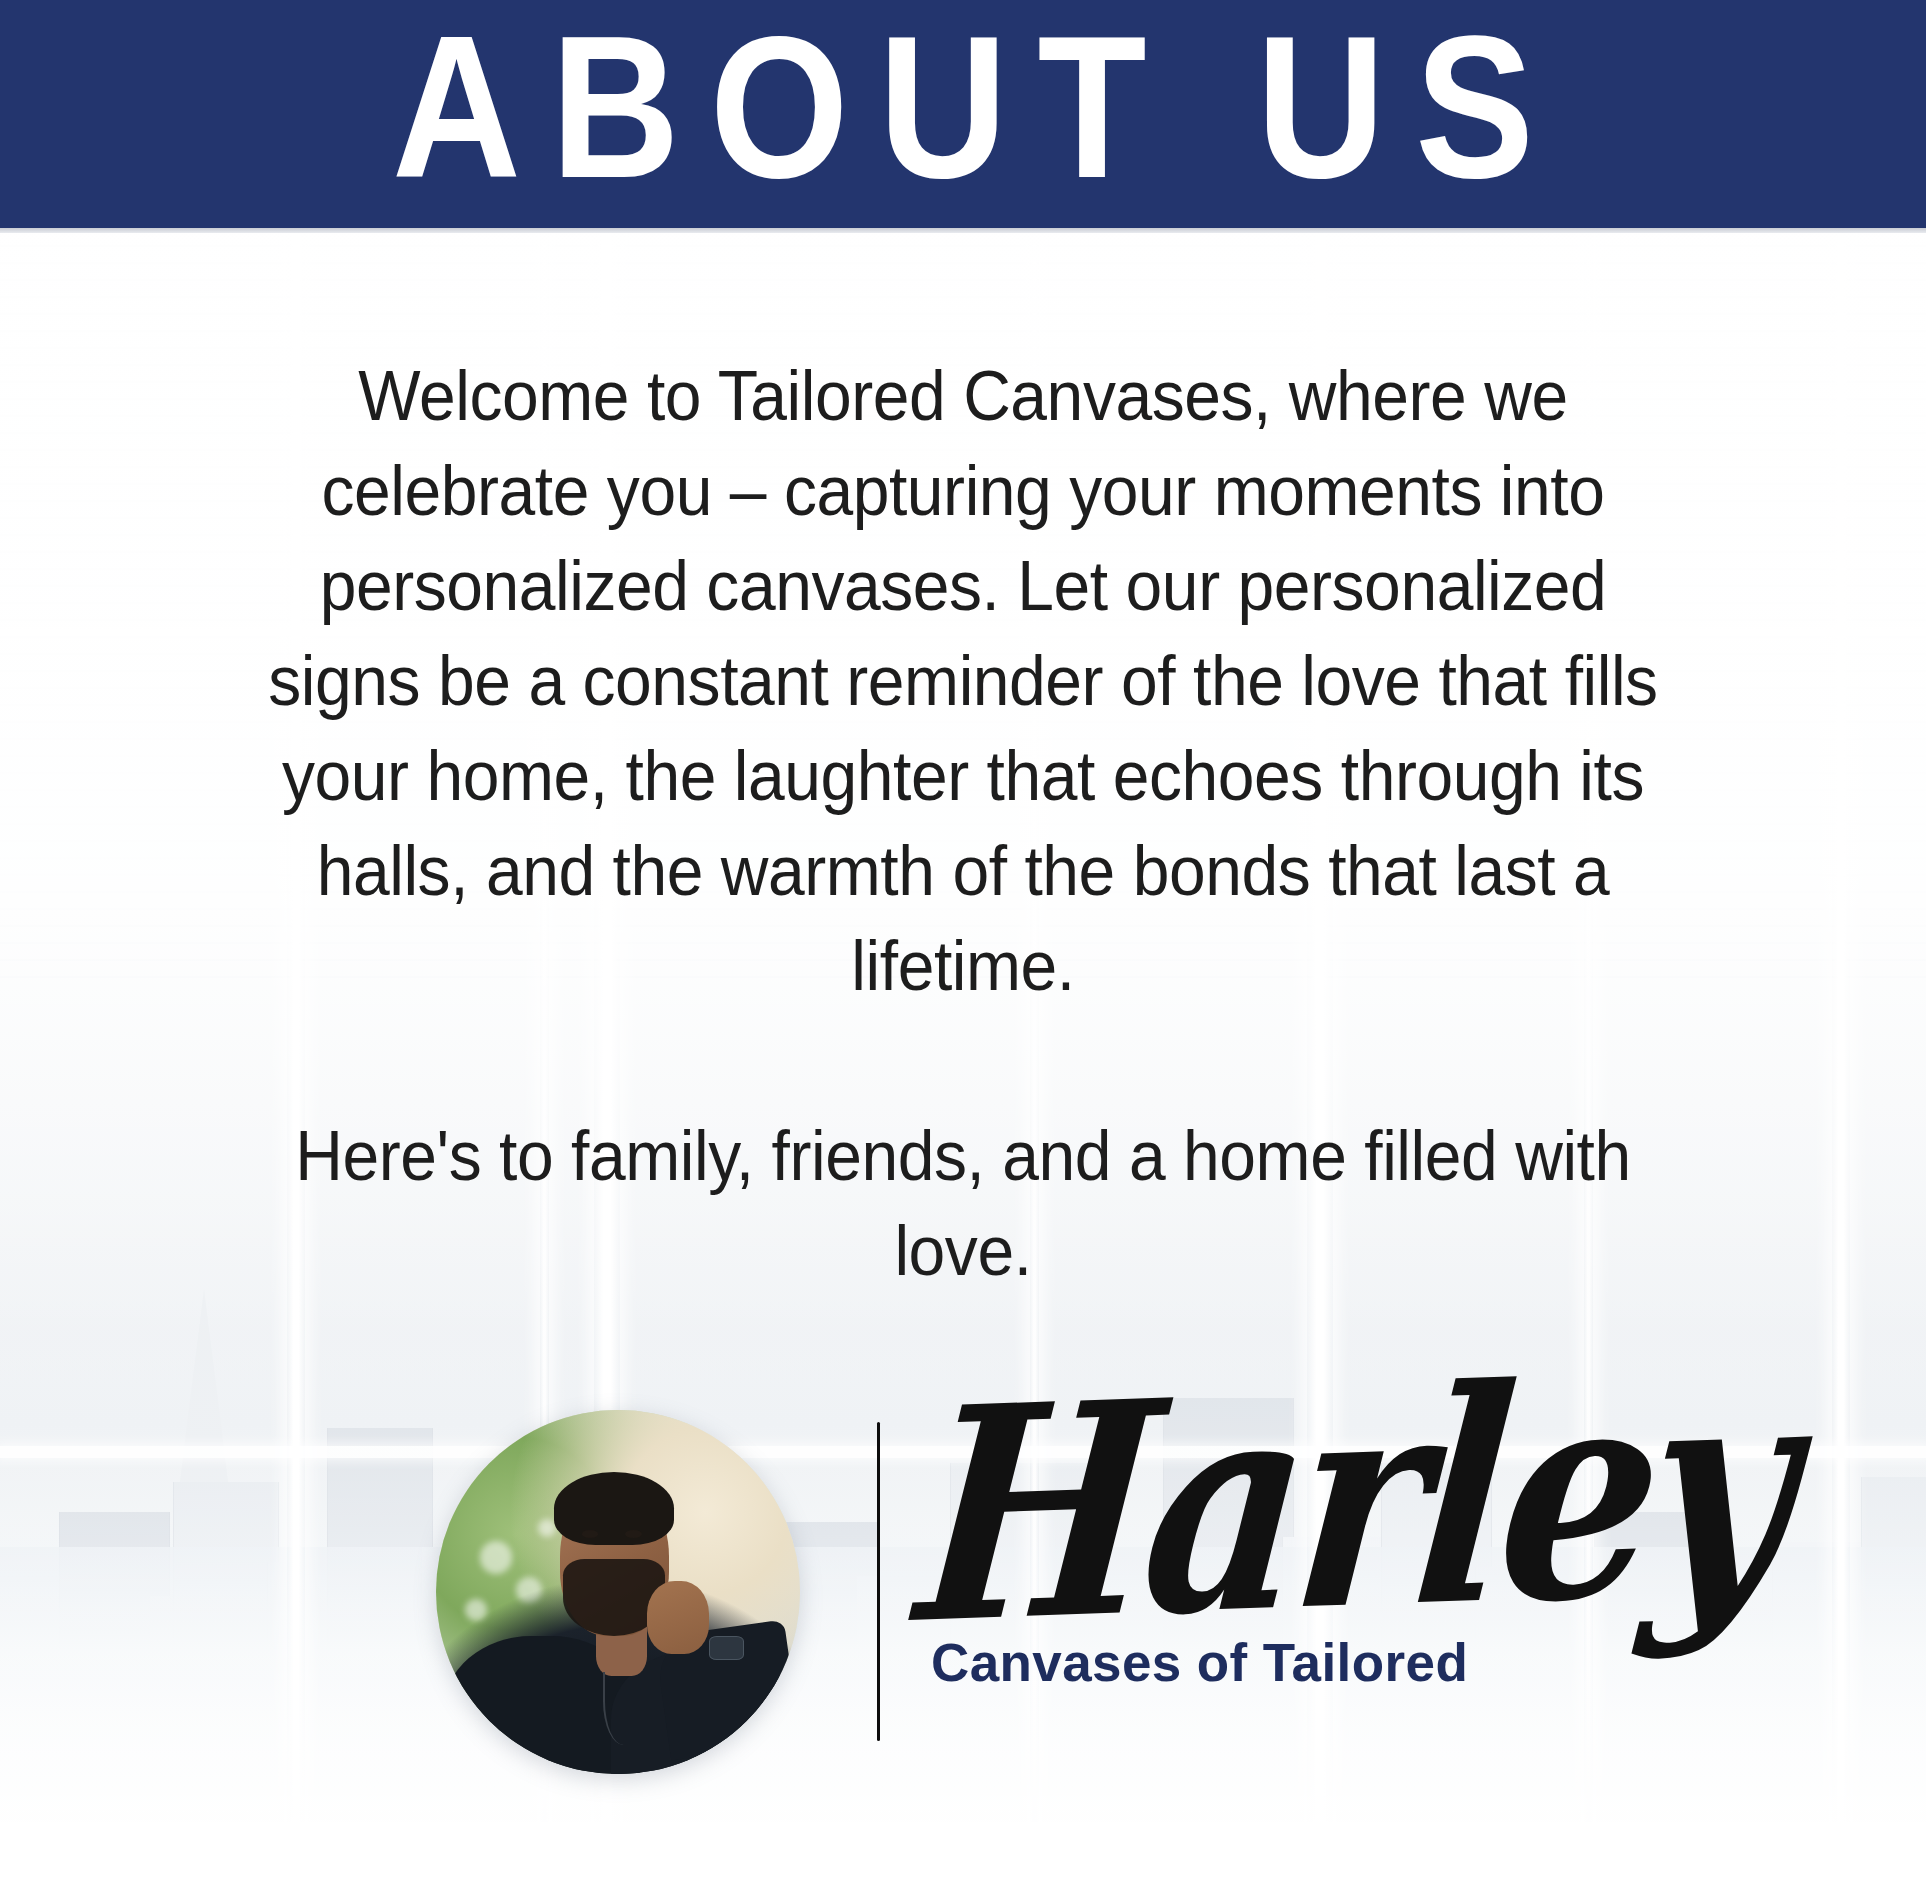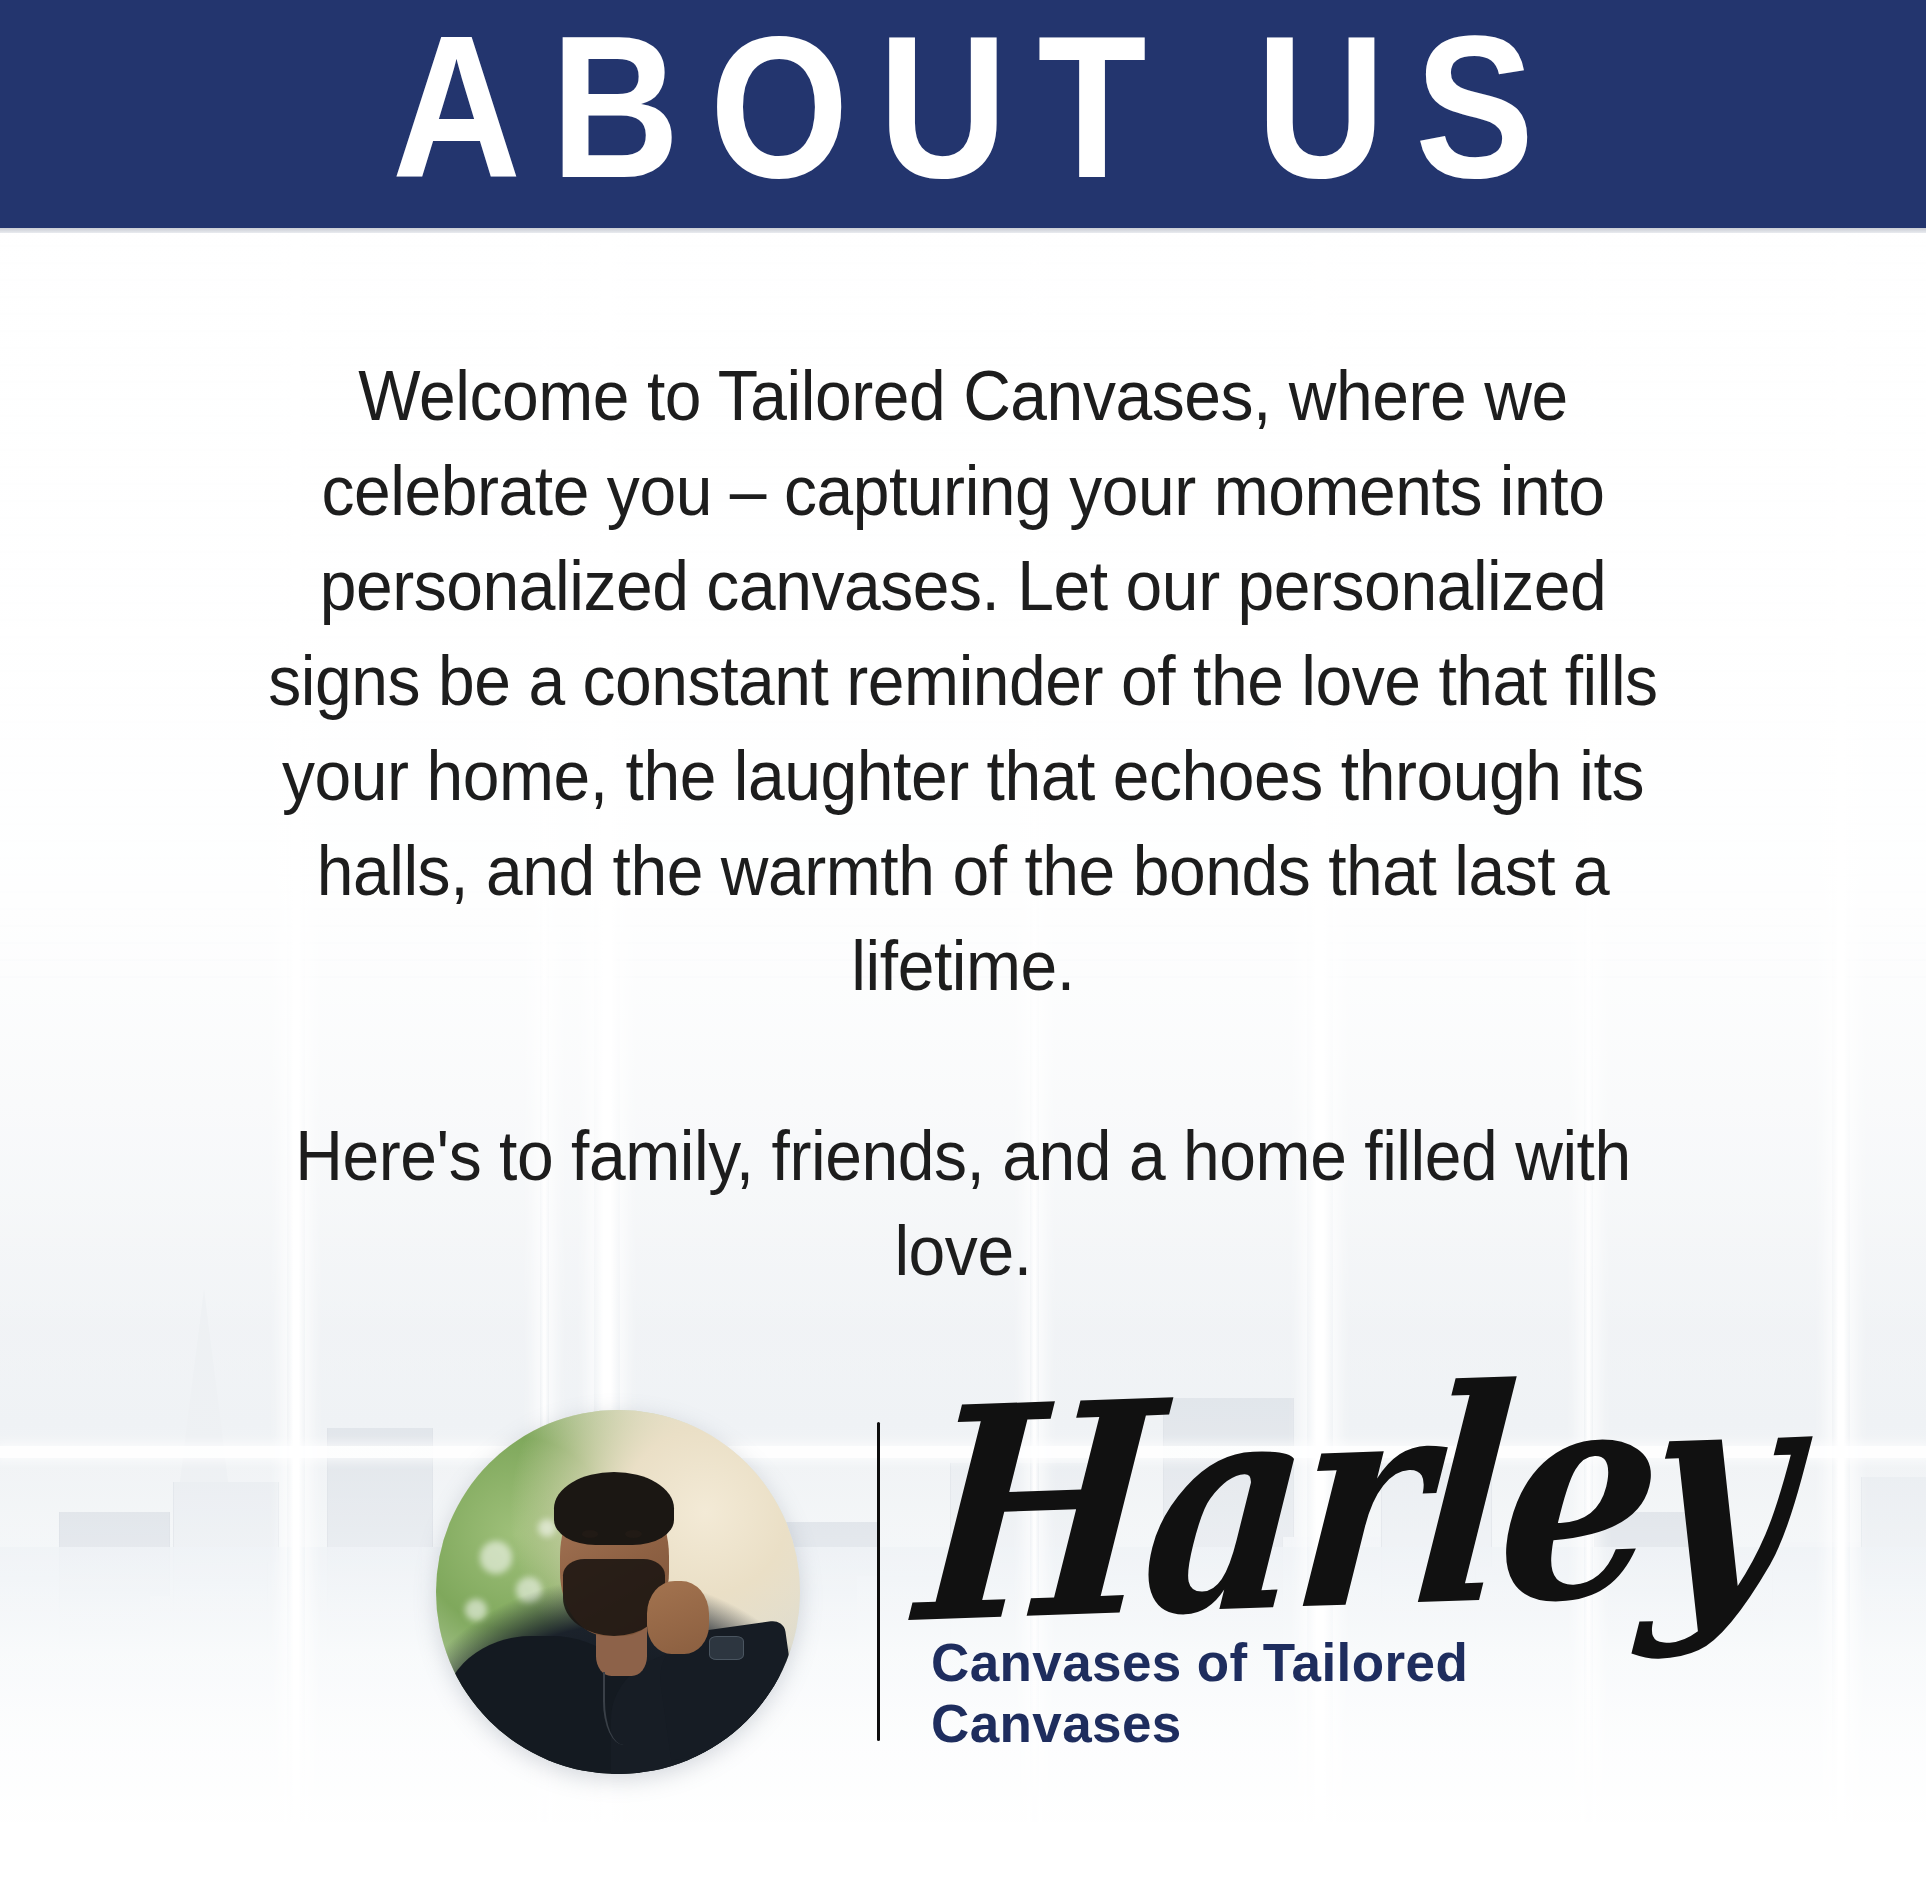--- a/index.html
+++ b/index.html
@@ -352,21 +352,20 @@
     <div class="av-watch"></div>
     <div class="av-chain"></div>
   </div>
 
   <div class="divider"></div>
 
   <div class="signature">Harley</div>
 
   <div class="founder">
     <div>Canvases of Tailored</div>
-    <div>Canvases</div>
   </div>
 
   <div class="footer-bar top"></div>
   <div class="footer-gap"></div>
   <div class="footer-bar bottom"></div>
 
 </div>
 
 
 </body></html>

